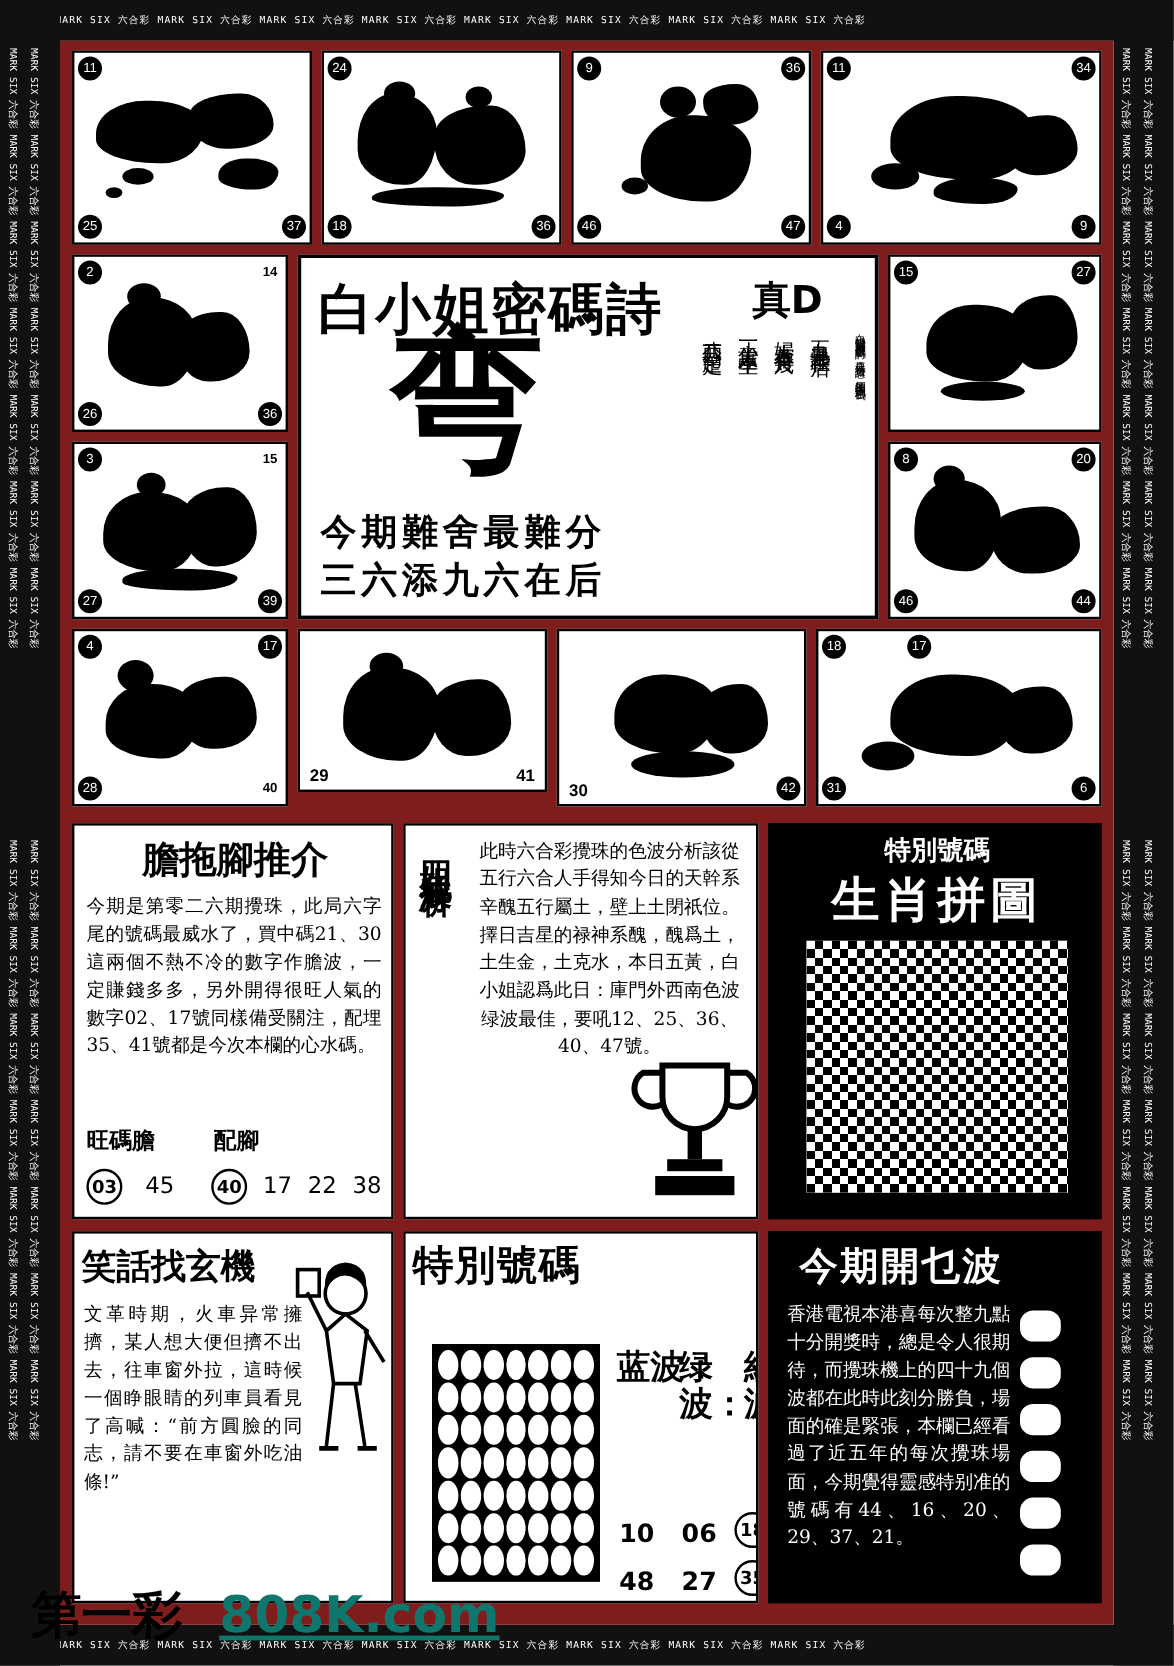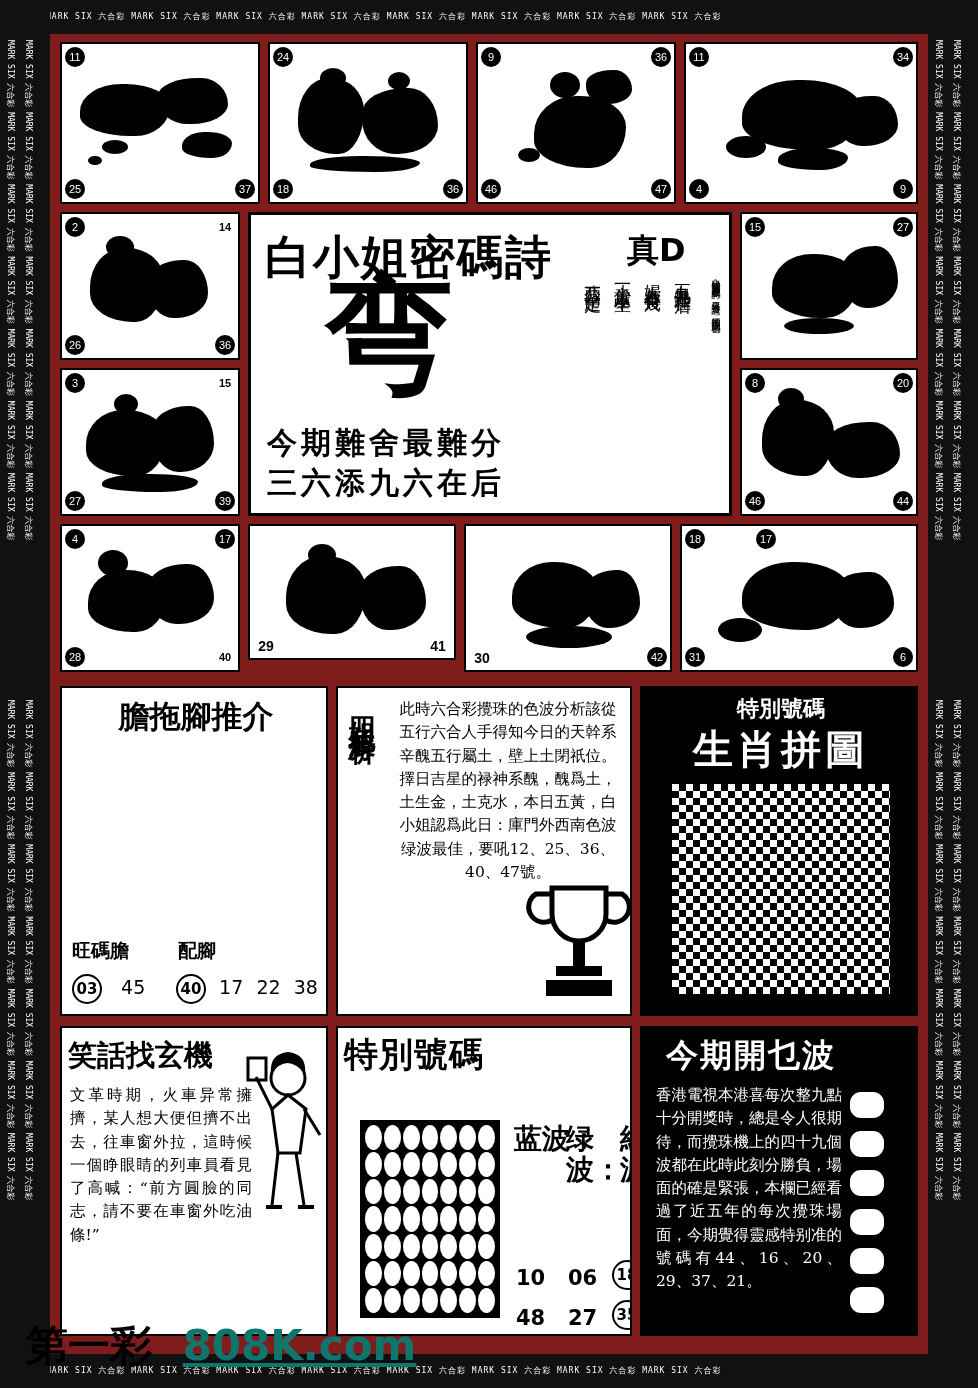--- a/index.html
+++ b/index.html
@@ -233,20 +233,21 @@
         <div class="sblob" style="left:36px;top:92px;width:44px;height:24px;"></div>
       </div>
       <div class="num tl">18</div>
       <div class="num tr" style="right:140px;top:3px;">17</div>
       <div class="num bl">31</div>
       <div class="num br">6</div>
     </div>
 
     <div class="panel" style="left:10px;top:652px;width:268px;height:330px;">
       <div style="position:absolute;left:10px;top:8px;width:248px;height:40px;font-size:31px;font-weight:bold;text-align:center;font-family:'DejaVu Serif',serif;">膽拖腳推介</div>
+      <div class="ptext" style="position:absolute;left:10px;top:56px;width:246px;">今期是第零二六期攪珠，此局六字尾的號碼最威水了，買中碼21、30這兩個不熱不冷的數字作膽波，一定賺錢多多，另外開得很旺人氣的數字02、17號同樣備受關注，配埋35、41號都是今次本欄的心水碼。</div>
       <div style="position:absolute;left:10px;top:250px;font-size:19px;font-weight:bold;font-family:'DejaVu Serif',serif;">旺碼膽</div>
       <div style="position:absolute;left:116px;top:250px;font-size:19px;font-weight:bold;font-family:'DejaVu Serif',serif;">配腳</div>
       <div style="position:absolute;left:10px;top:286px;">
         <span class="ball">03</span>
         <span style="font-size:19px;margin-left:14px;">45</span>
       </div>
       <div style="position:absolute;left:114px;top:286px;">
         <span class="ball">40</span>
         <span style="font-size:19px;margin-left:8px;">17</span>
         <span style="font-size:19px;margin-left:8px;">22</span>

